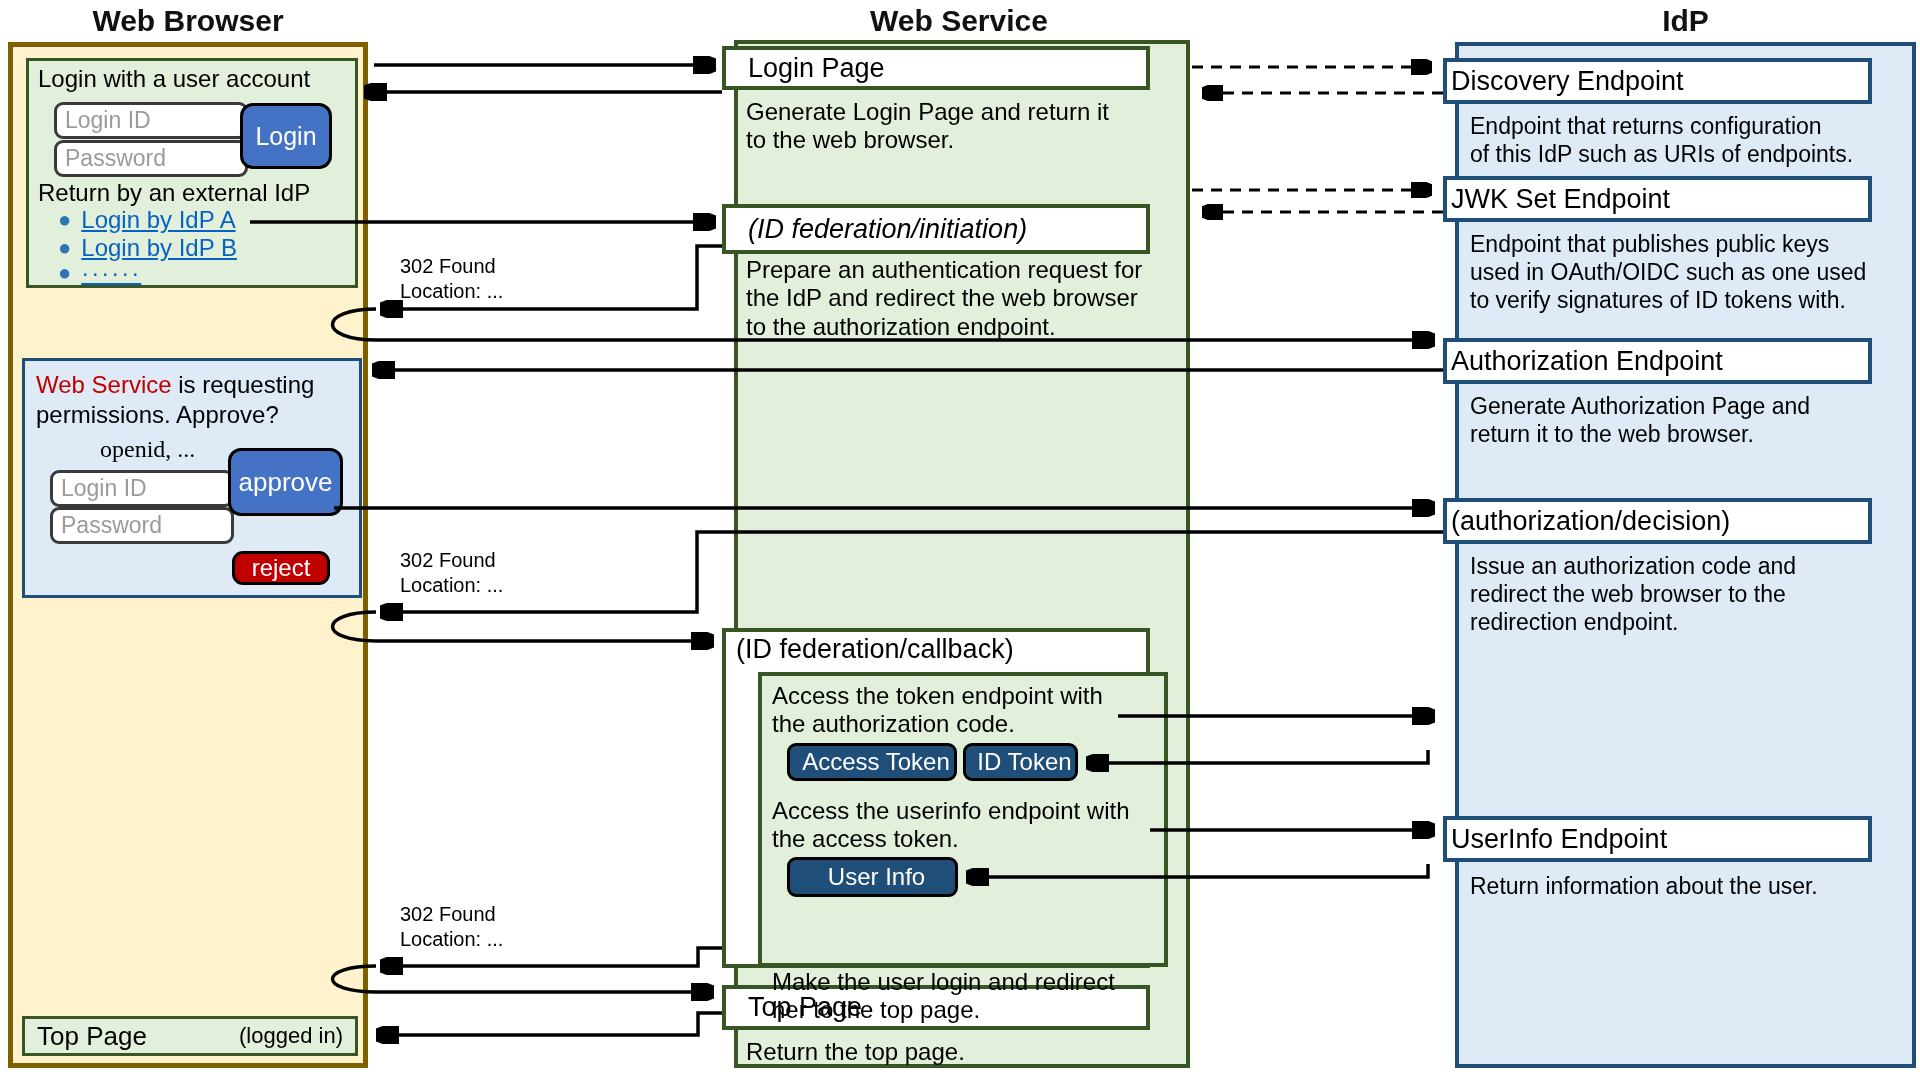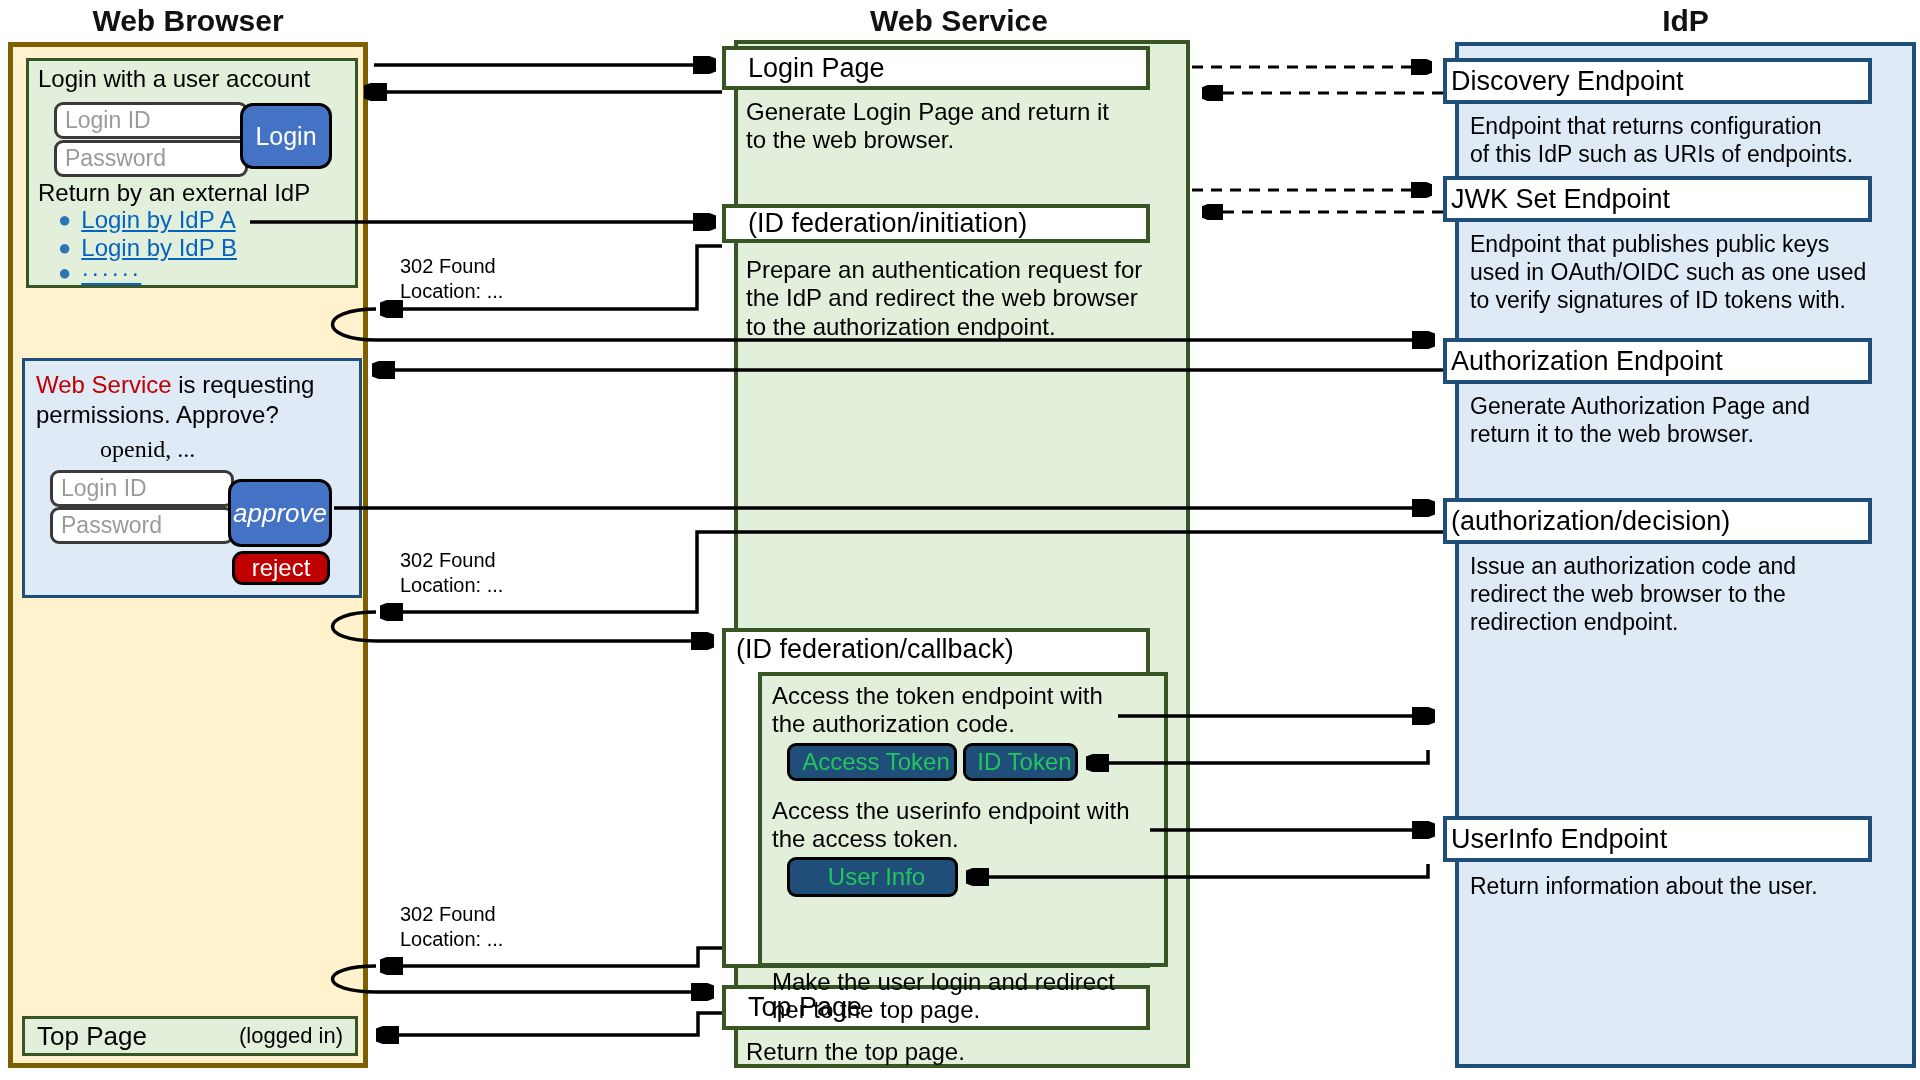--- a/index.html
+++ b/index.html
@@ -19,21 +19,21 @@
   .idp-node{background:#fff;border:4px solid #1F4E79;display:flex;align-items:center;padding-left:4px;font-size:27px;}
   .desc{font-size:23px;line-height:1.22;white-space:pre-line;}
   .ws-desc{font-size:24px;line-height:1.18;white-space:pre-line;}
   
   .field{background:#fff;border:3px solid #3a3a3a;border-radius:9px;font-size:23px;padding:0 8px;color:#222;outline:none;width:100%;height:100%;}
   .field::placeholder{color:#9a9a9a;}
   .btn-blue{background:#4472C4;border:3px solid #000;border-radius:13px;color:#fff;display:flex;align-items:center;justify-content:center;cursor:pointer;}
   .btn-red{background:#C00000;border:3px solid #000;border-radius:11px;color:#fff;display:flex;align-items:center;justify-content:center;cursor:pointer;}
   .link{color:#0563C1;text-decoration:underline;font-size:24px;cursor:pointer;}
   .bullet{color:#2E75B6;font-size:22px;margin-right:10px;}
-  .chip{background:#1F4E79;border:3px solid #000;border-radius:9px;color:#22c55e;font-size:24px;display:flex;align-items:center;justify-content:center;padding-left:8px;}
+  .chip{background:#1F4E79;border:3px solid #000;border-radius:9px;color:#ffffff;font-size:24px;display:flex;align-items:center;justify-content:center;padding-left:8px;}
   .redirect-label{font-size:20px;line-height:1.25;color:#000;}
   .txt24{font-size:24px;line-height:1.26;}
   svg.arrows{position:absolute;left:0;top:0;z-index:10;pointer-events:none;}
   svg.arrows path{fill:none;stroke:#000;stroke-width:3.5px;}
   svg.arrows path.dashed{stroke-dasharray:11 8;stroke-width:3.2px;}
   .z2{z-index:2;} .z3{z-index:3;} .z4{z-index:4;} .z12{z-index:12;}
 </style>
 </head>
 <body>
 
@@ -73,35 +73,35 @@
     <span style="color:#C00000;">Web Service</span><span> is requesting</span>
     <div>permissions. Approve?</div>
   </div>
   <div class="abs txt24 z3" style="left:100px;top:434px;font-family:Liberation Serif, serif;">openid, ...</div>
   <div class="abs z3" style="left:50px;top:470px;width:162px;height:31px;">
     <input class="field" type="text" placeholder="Login ID" style="">
   </div>
   <div class="abs z3" style="left:50px;top:507px;width:162px;height:31px;">
     <input class="field" type="password" placeholder="Password" style="">
   </div>
-  <div class="abs btn-blue z3" style="left:228px;top:479px;width:104px;height:68px;font-size:26px;font-style:italic;">approve</div>
+  <div class="abs btn-blue z3" style="left:228px;top:448px;width:115px;height:68px;font-size:26px;">approve</div>
   <div class="abs btn-red z3" style="left:232px;top:551px;width:98px;height:34px;font-size:24px;">reject</div>
 
   <div class="abs green-fill green-border z2" style="left:22px;top:1016px;width:336px;height:40px;display:flex;align-items:center;justify-content:space-between;padding:0 12px;">
     <span style="font-size:26px;">Top Page</span>
     <span style="font-size:22px;">(logged in)</span>
   </div>
 
   <div class="abs ws-panel" style="left:734px;top:40px;width:456px;height:1028px;"></div>
 
   <div class="abs ws-node z2" style="left:722px;top:46px;width:428px;height:44px;">Login Page</div>
   <div class="abs ws-desc z3" style="left:746px;top:98px;">Generate Login Page and return it
 to the web browser.</div>
 
-  <div class="abs ws-node z2" style="left:722px;top:204px;width:428px;height:39px;">(ID federation/initiation)</div>
+  <div class="abs ws-node z2" style="left:722px;top:204px;width:428px;height:50px;font-style:italic;">(ID federation/initiation)</div>
   <div class="abs ws-desc z3" style="left:746px;top:256px;">Prepare an authentication request for
 the IdP and redirect the web browser
 to the authorization endpoint.</div>
 
   <div class="abs z2" style="left:722px;top:628px;width:428px;height:340px;background:#fff;border:4px solid #375623;"></div>
   <div class="abs z3" style="left:736px;top:634px;font-size:27px;">(ID federation/callback)</div>
 
   <div class="abs green-fill z3" style="left:758px;top:672px;width:410px;height:295px;border:4px solid #375623;"></div>
   <div class="abs ws-desc z4" style="left:772px;top:682px;">Access the token endpoint with
 the authorization code.</div>

